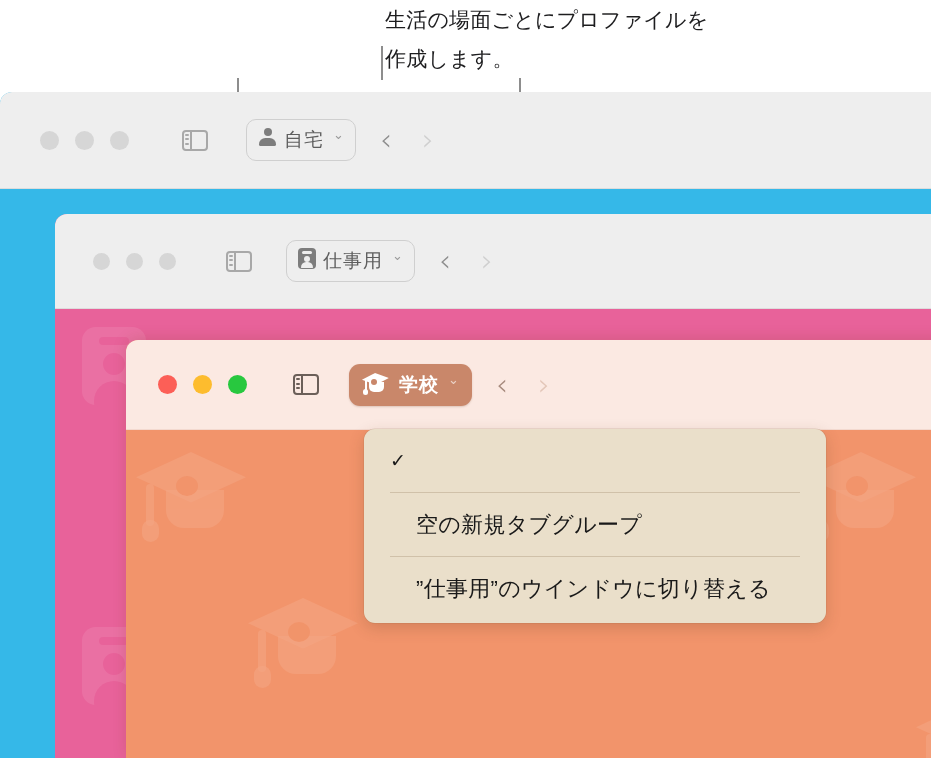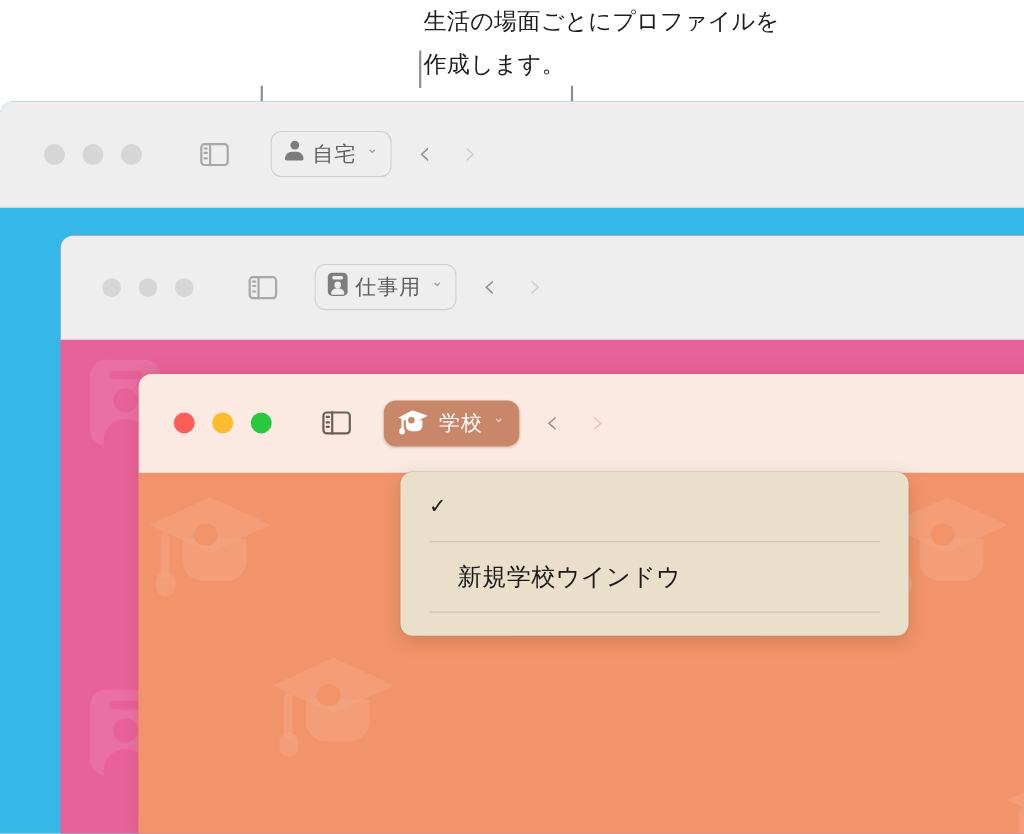--- a/index.html
+++ b/index.html
@@ -75,21 +75,21 @@
     padding: 7px 11px;
     background: transparent;
   }
   .profile-pill .plabel { font-size: 19px; color: #5e5e5e; letter-spacing: 1px; }
   .profile-pill .chev { font-size: 13px; color: #9a9a9a; margin-left: 2px; }
   .profile-pill.filled {
     background: #c9876a; border: none; border-radius: 11px;
     padding: 8px 13px;
     box-shadow: 0 1px 2px rgba(120,70,45,.22);
   }
-  .profile-pill.filled .plabel { color: #ffffff; font-weight: 400; }
+  .profile-pill.filled .plabel { color: #ffffff; font-weight: 700; }
   .profile-pill.filled .chev { color: rgba(255,255,255,.62); }
 
   
   .ico-person { width: 19px; height: 19px; position: relative; }
   .ico-person .head { position: absolute; left: 5.5px; top: 1px; width: 8px; height: 8px; border-radius: 50%; background: #7d7d7d; }
   .ico-person .body { position: absolute; left: 1px; top: 10.5px; width: 17px; height: 8px; border-radius: 8px 8px 2px 2px; background: #7d7d7d; }
 
   .ico-badge { width: 18px; height: 21px; position: relative; }
   .ico-badge .card { position:absolute; inset:0; border-radius:4px; background:#7d7d7d; }
   .ico-badge .clip { position:absolute; left:4px; top:2.5px; width:10px; height:3px; border-radius:2px; background:#eeeeee; }
@@ -320,18 +320,22 @@
     </div>
   </div>
 
   <div class="menu">
     <div class="menu-item">
       <span class="check">✓</span>
     </div>
     <div class="menu-sep"></div>
     <div class="menu-item">
       <span class="check"></span>
-      <span>新規学校ウインドウ</span>
+      <span>空の新規タブグループ</span>
     </div>
     <div class="menu-sep"></div>
+    <div class="menu-item">
+      <span class="check"></span>
+      <span>”仕事用”のウインドウに切り替える</span>
+    </div>
   </div>
 
 </div>
 
 </body></html>

